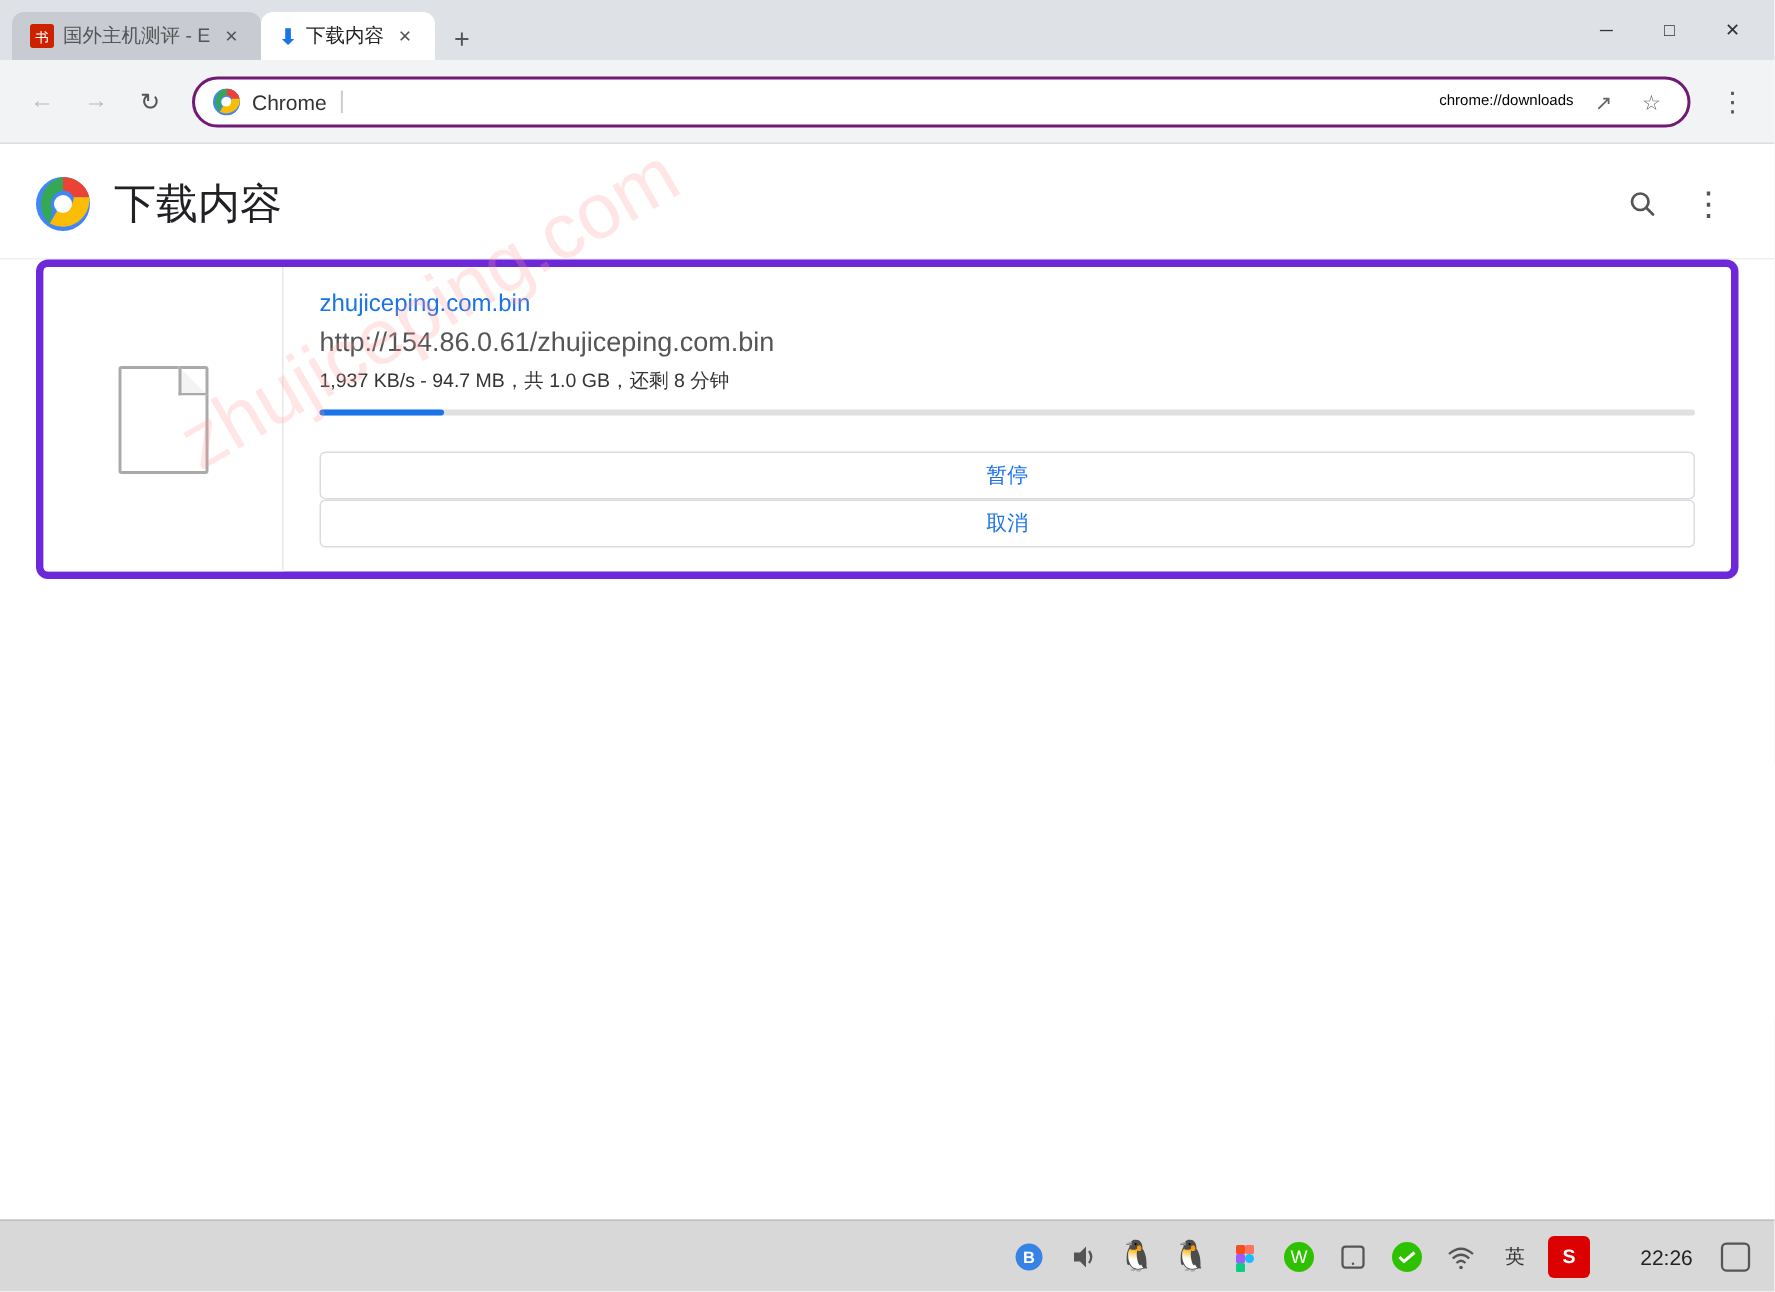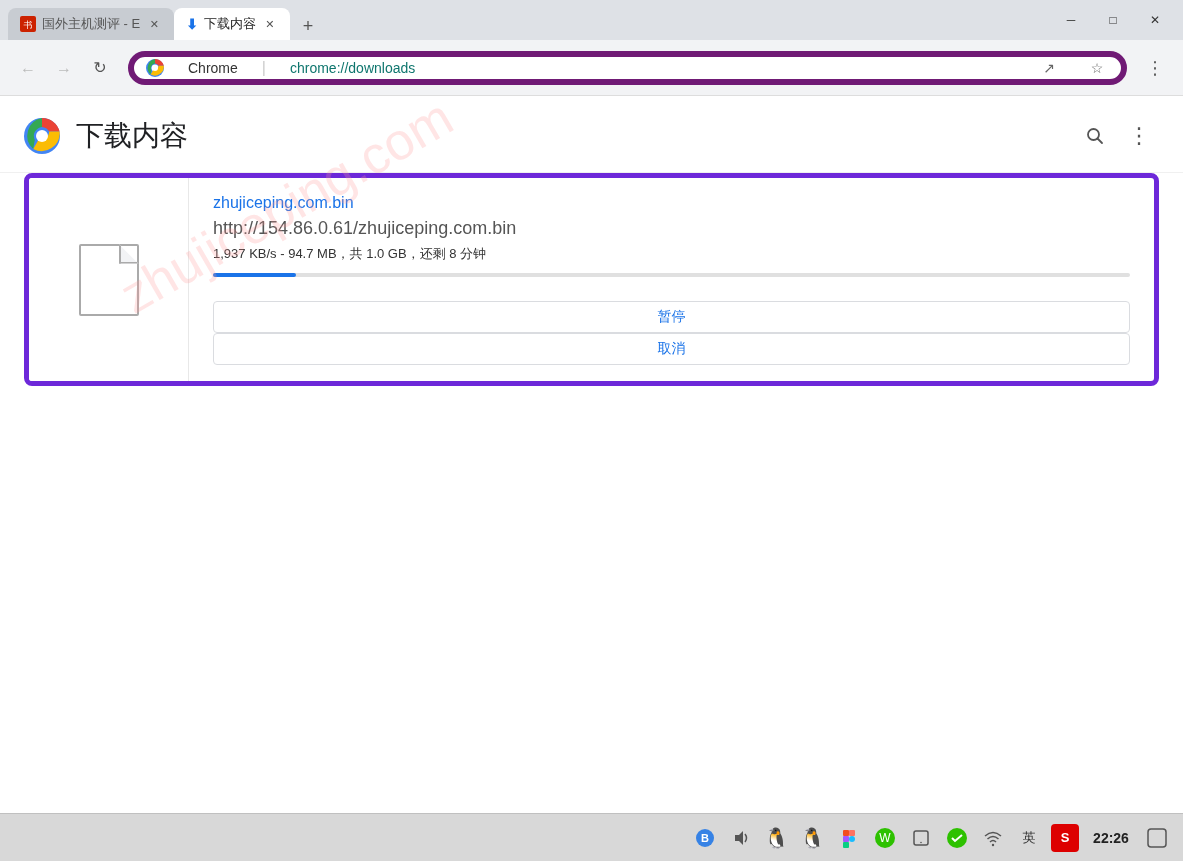--- a/index.html
+++ b/index.html
@@ -73,22 +73,22 @@
     }
     .nav-btn.disabled { color: #bbb; cursor: default; }
     .address-bar {
       flex: 1;
       height: 34px;
       background: white;
       border-radius: 20px;
       display: flex;
       align-items: center;
       padding: 0 12px;
-      gap: 24px;
-      border: 6px solid #701a75;
+      gap: 8px;
+      border: 2px solid #701a75;
       font-size: 14px;
       color: #333;
       margin: 0 8px;
     }
     .address-bar .separator {
       color: #ccc; font-size: 16px;
     }
     .address-url {
       flex: 1; overflow: hidden; white-space: nowrap; text-overflow: ellipsis;
     }
@@ -246,21 +246,21 @@
       padding: 0 12px;
       gap: 8px;
       border-top: 1px solid #c0c0c0;
     }
     .taskbar-spacer { flex: 1; }
     .taskbar-icon {
       width: 28px; height: 28px; display: flex; align-items: center; justify-content: center;
       font-size: 18px; cursor: pointer; border-radius: 4px;
     }
     .taskbar-time {
-      font-size: 14px; color: #222; font-weight: 700; min-width: 48px; text-align: center;
+      font-size: 14px; color: #222; font-weight: 400; min-width: 48px; text-align: center; margin-left: 19px;
     }
     .taskbar-notification {
       width: 28px; height: 28px; display: flex; align-items: center; justify-content: center;
       font-size: 16px; cursor: pointer;
     }
 
     
     .chrome-logo-svg {
       width: 36px; height: 36px;
     }
@@ -316,21 +316,21 @@
     <svg class="chrome-small-svg" viewBox="0 0 18 18">
       <circle cx="9" cy="9" r="9" fill="#4285f4"></circle>
       <circle cx="9" cy="9" r="3.5" fill="white"></circle>
       <path d="M9 0 A9 9 0 0 1 17.8 6.75 L12.6 6.75 A4.5 4.5 0 0 0 9 4.5 Z" fill="#ea4335"></path>
       <path d="M17.8 6.75 A9 9 0 0 1 4.6 15.5 L7.2 11 A4.5 4.5 0 0 0 12.6 6.75 Z" fill="#fbbc04"></path>
       <path d="M4.6 15.5 A9 9 0 0 1 9 0 L9 4.5 A4.5 4.5 0 0 0 5.4 11 Z" fill="#34a853"></path>
       <circle cx="9" cy="9" r="3" fill="white"></circle>
     </svg>
     <span style="color:#333; font-size:14px;">Chrome</span>
     <span class="separator">|</span>
-    <span class="address-url" style="font-size:14px; color:#0f766e;">chrome://downloads</span>
+    <span class="address-url" style="font-size:10px; color:#000000;text-align:right;">chrome://downloads</span>
     <span class="address-action">↗</span>
     <span class="address-action">☆</span>
   </div>
 
   <div class="nav-menu-btn">⋮</div>
 </div>
 
 <div class="page-content" style="position:relative;">
 
   <div class="watermark">zhujiceping.com</div>

